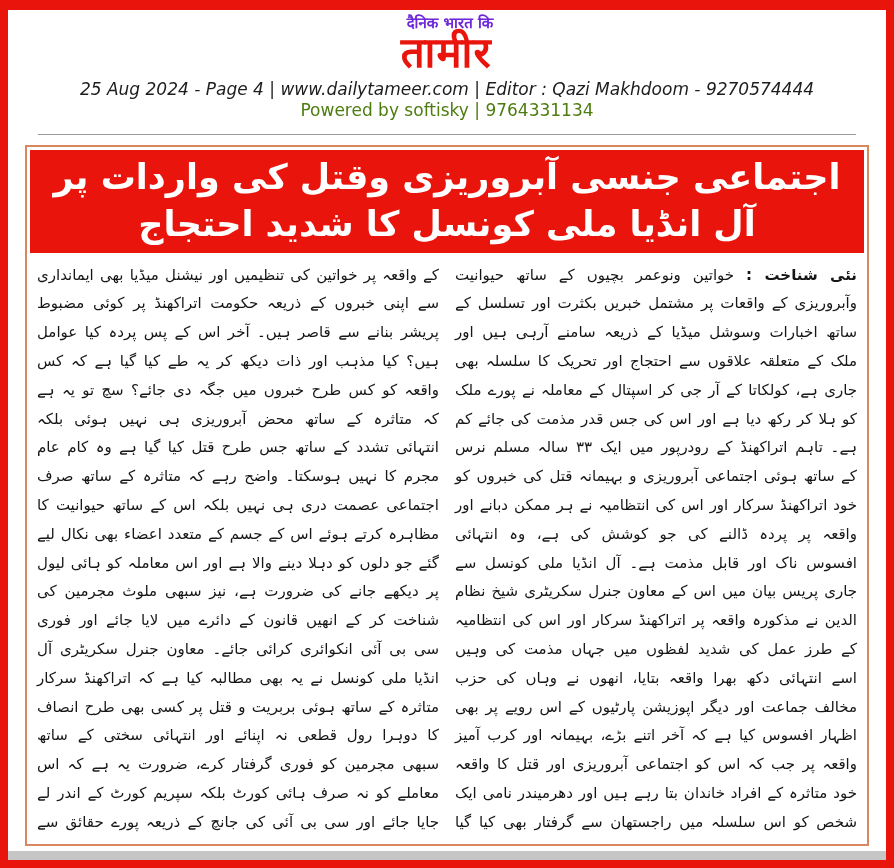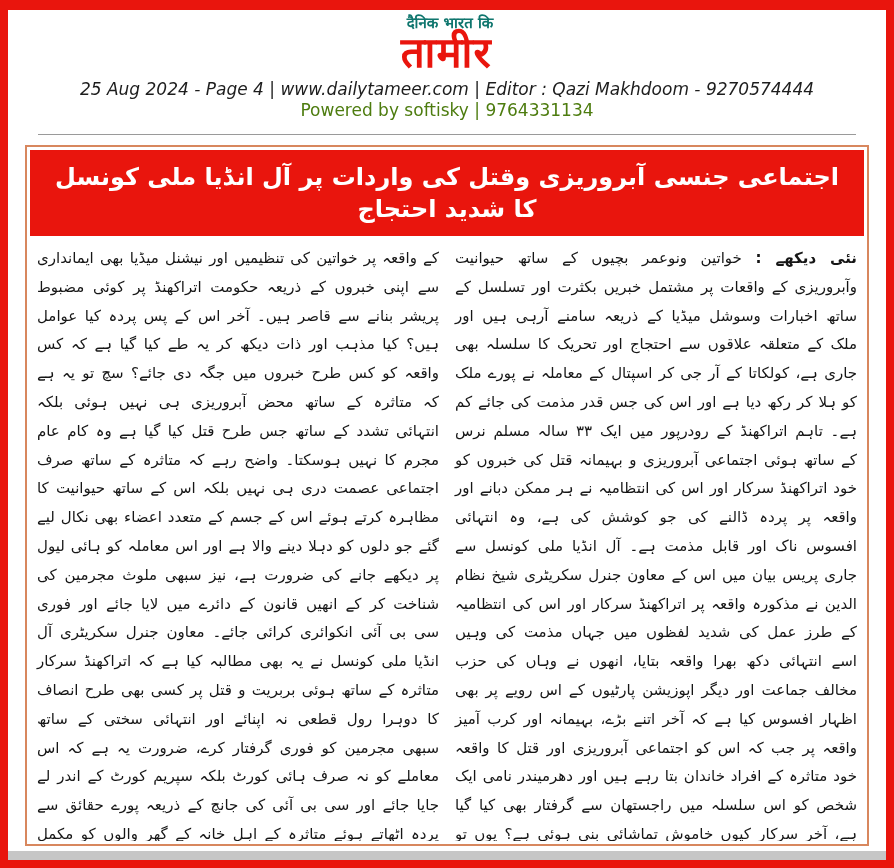--- a/index.html
+++ b/index.html
@@ -18,21 +18,21 @@
     border-top-width:10px;
     background:#fff;
     display:flex;flex-direction:column;
     overflow:hidden;
   }
   
   .masthead{padding-top:6px;text-align:center;}
   .masthead-inner{display:inline-block;text-align:left;}
   .tagline{
     font-family:"DejaVu Serif",serif;
-    font-weight:bold;font-size:15px;color:#0f766e;
+    font-weight:bold;font-size:15px;color:#6d28d9;
     padding-left:6px;line-height:1.05;
   }
   .paper-title{
     font-family:"DejaVu Serif",serif;
     font-weight:bold;font-size:42px;line-height:1.02;
     color:var(--red);
     letter-spacing:1px;
   }
   .info-line{
     text-align:center;font-size:17px;color:#1d1d1d;
@@ -56,21 +56,21 @@
     display:flex;flex-direction:column;
     overflow:hidden;
   }
   .headline{
     background:var(--red);
     color:#fff;
     min-height:86px;
     display:flex;align-items:center;justify-content:center;
     direction:rtl;
     text-align:center;
-    font-size:24px;font-weight:bold;
+    font-size:35px;font-weight:bold;
     line-height:1.35;
     padding:4px 10px;
   }
   .columns{
     flex:1;
     display:flex;
     direction:rtl;           
     gap:16px;
     padding:8px 7px 4px 7px;
     overflow:hidden;
@@ -106,21 +106,21 @@
     <div class="powered-line">Powered by softisky | 9764331134</div>
   </header>
 
   <div class="header-divider"></div>
 
   <section class="article">
     <h1 class="headline">اجتماعی جنسی آبروریزی وقتل کی واردات پر آل انڈیا ملی کونسل کا شدید احتجاج</h1>
 
     <div class="columns">
       <p class="col">
-        <span class="dateline">نئی دیکھے :</span>
+        <span class="dateline">نئی شناخت :</span>
         <span>خواتین ونوعمر بچیوں کے ساتھ حیوانیت وآبروریزی کے واقعات پر مشتمل خبریں بکثرت اور تسلسل کے ساتھ اخبارات وسوشل میڈیا کے ذریعہ سامنے آرہی ہیں اور ملک کے متعلقہ علاقوں سے احتجاج اور تحریک کا سلسلہ بھی جاری ہے، کولکاتا کے آر جی کر اسپتال کے معاملہ نے پورے ملک کو ہلا کر رکھ دیا ہے اور اس کی جس قدر مذمت کی جائے کم ہے۔ تاہم اتراکھنڈ کے رودرپور میں ایک ۳۳ سالہ مسلم نرس کے ساتھ ہوئی اجتماعی آبروریزی و بہیمانہ قتل کی خبروں کو خود اتراکھنڈ سرکار اور اس کی انتظامیہ نے ہر ممکن دبانے اور واقعہ پر پردہ ڈالنے کی جو کوشش کی ہے، وہ انتہائی افسوس ناک اور قابل مذمت ہے۔ آل انڈیا ملی کونسل سے جاری پریس بیان میں اس کے معاون جنرل سکریٹری شیخ نظام الدین نے مذکورہ واقعہ پر اتراکھنڈ سرکار اور اس کی انتظامیہ کے طرز عمل کی شدید لفظوں میں جہاں مذمت کی وہیں اسے انتہائی دکھ بھرا واقعہ بتایا، انھوں نے وہاں کی حزب مخالف جماعت اور دیگر اپوزیشن پارٹیوں کے اس رویے پر بھی اظہار افسوس کیا ہے کہ آخر اتنے بڑے، بہیمانہ اور کرب آمیز واقعہ پر جب کہ اس کو اجتماعی آبروریزی اور قتل کا واقعہ خود متاثرہ کے افراد خاندان بتا رہے ہیں اور دھرمیندر نامی ایک شخص کو اس سلسلہ میں راجستھان سے گرفتار بھی کیا گیا ہے، آخر سرکار کیوں خاموش تماشائی بنی ہوئی ہے؟ یوں تو ملک میں کئی مقامات پر کم وبیش آبروریزی و قتل کے واقعات ہوئے ہیں، لیکن رودرپور</span>
       </p>
       <p class="col">کے واقعہ پر خواتین کی تنظیمیں اور نیشنل میڈیا بھی ایمانداری سے اپنی خبروں کے ذریعہ حکومت اتراکھنڈ پر کوئی مضبوط پریشر بنانے سے قاصر ہیں۔ آخر اس کے پس پردہ کیا عوامل ہیں؟ کیا مذہب اور ذات دیکھ کر یہ طے کیا گیا ہے کہ کس واقعہ کو کس طرح خبروں میں جگہ دی جائے؟ سچ تو یہ ہے کہ متاثرہ کے ساتھ محض آبروریزی ہی نہیں ہوئی بلکہ انتہائی تشدد کے ساتھ جس طرح قتل کیا گیا ہے وہ کام عام مجرم کا نہیں ہوسکتا۔ واضح رہے کہ متاثرہ کے ساتھ صرف اجتماعی عصمت دری ہی نہیں بلکہ اس کے ساتھ حیوانیت کا مظاہرہ کرتے ہوئے اس کے جسم کے متعدد اعضاء بھی نکال لیے گئے جو دلوں کو دہلا دینے والا ہے اور اس معاملہ کو ہائی لیول پر دیکھے جانے کی ضرورت ہے، نیز سبھی ملوث مجرمین کی شناخت کر کے انھیں قانون کے دائرے میں لایا جائے اور فوری سی بی آئی انکوائری کرائی جائے۔ معاون جنرل سکریٹری آل انڈیا ملی کونسل نے یہ بھی مطالبہ کیا ہے کہ اتراکھنڈ سرکار متاثرہ کے ساتھ ہوئی بربریت و قتل پر کسی بھی طرح انصاف کا دوہرا رول قطعی نہ اپنائے اور انتہائی سختی کے ساتھ سبھی مجرمین کو فوری گرفتار کرے، ضرورت یہ ہے کہ اس معاملے کو نہ صرف ہائی کورٹ بلکہ سپریم کورٹ کے اندر لے جایا جائے اور سی بی آئی کی جانچ کے ذریعہ پورے حقائق سے پردہ اٹھاتے ہوئے متاثرہ کے اہل خانہ کے گھر والوں کو مکمل انصاف دلایا جائے، کیوں کہ یہ واقعہ دیگر اور واقعات سے کہیں زیادہ سنگین ہے۔</p>
     </div>
   </section>
 
   <div class="bottom-strip"></div>
 
 </div>
 

